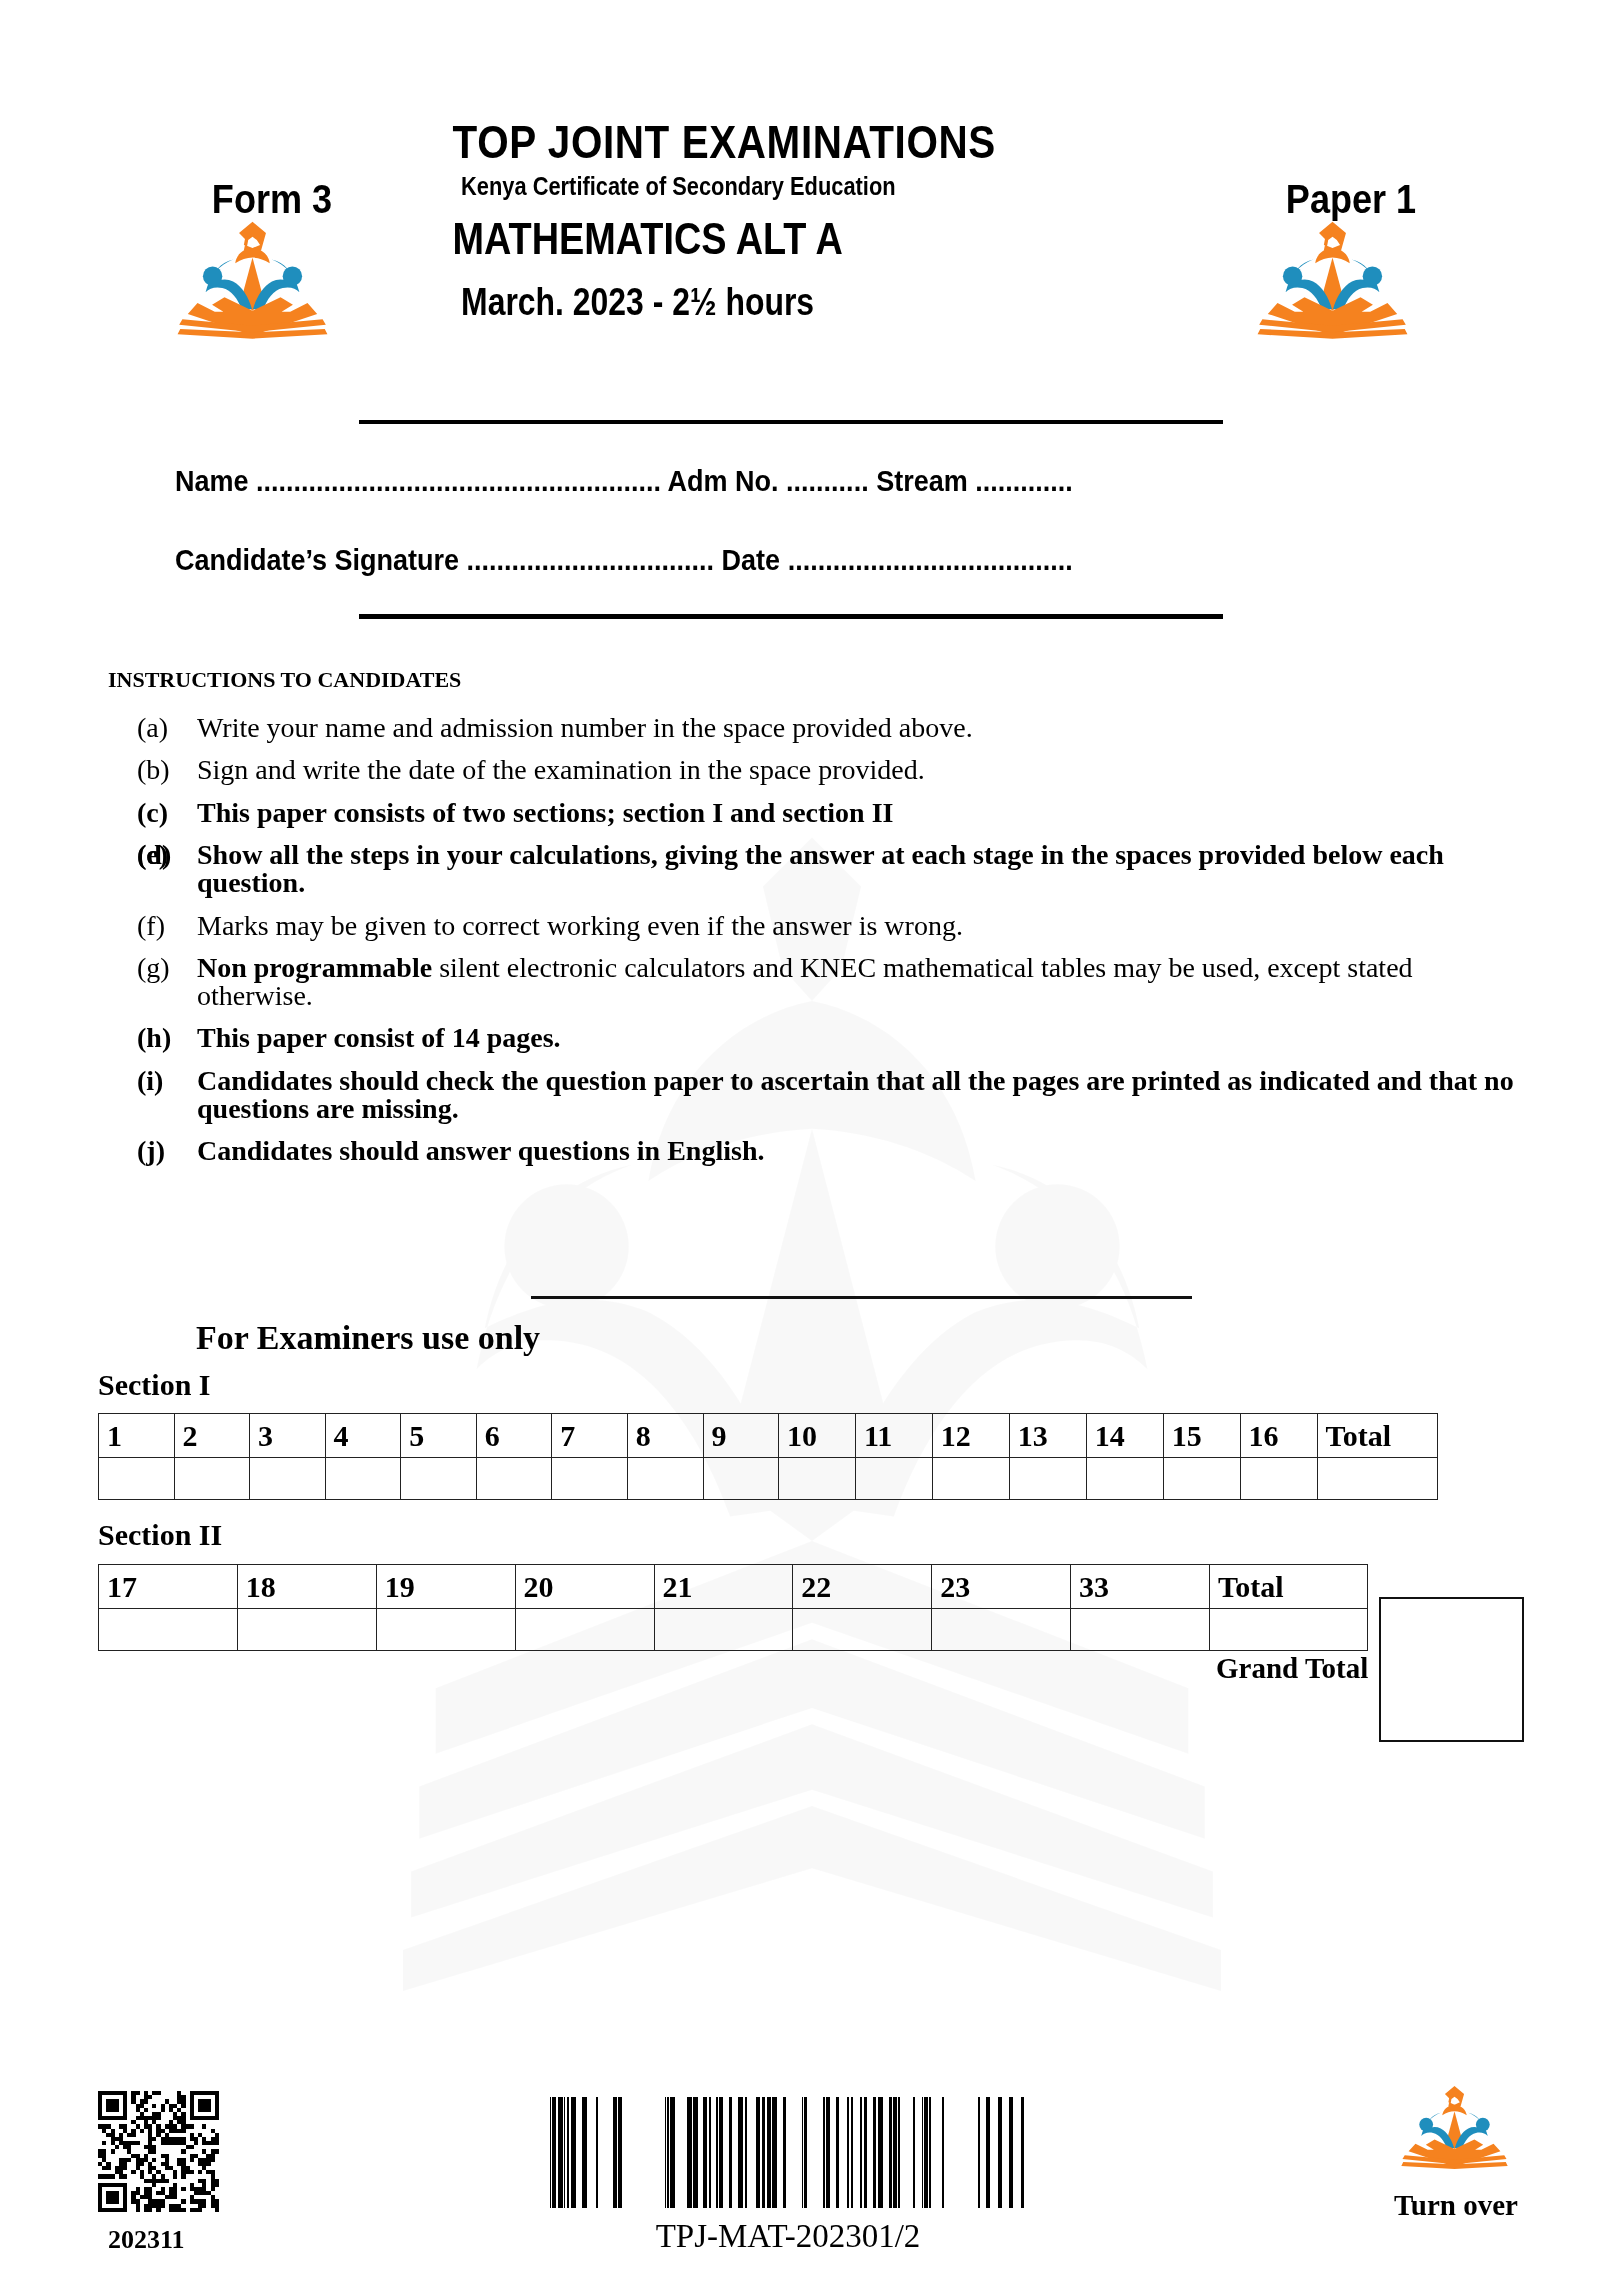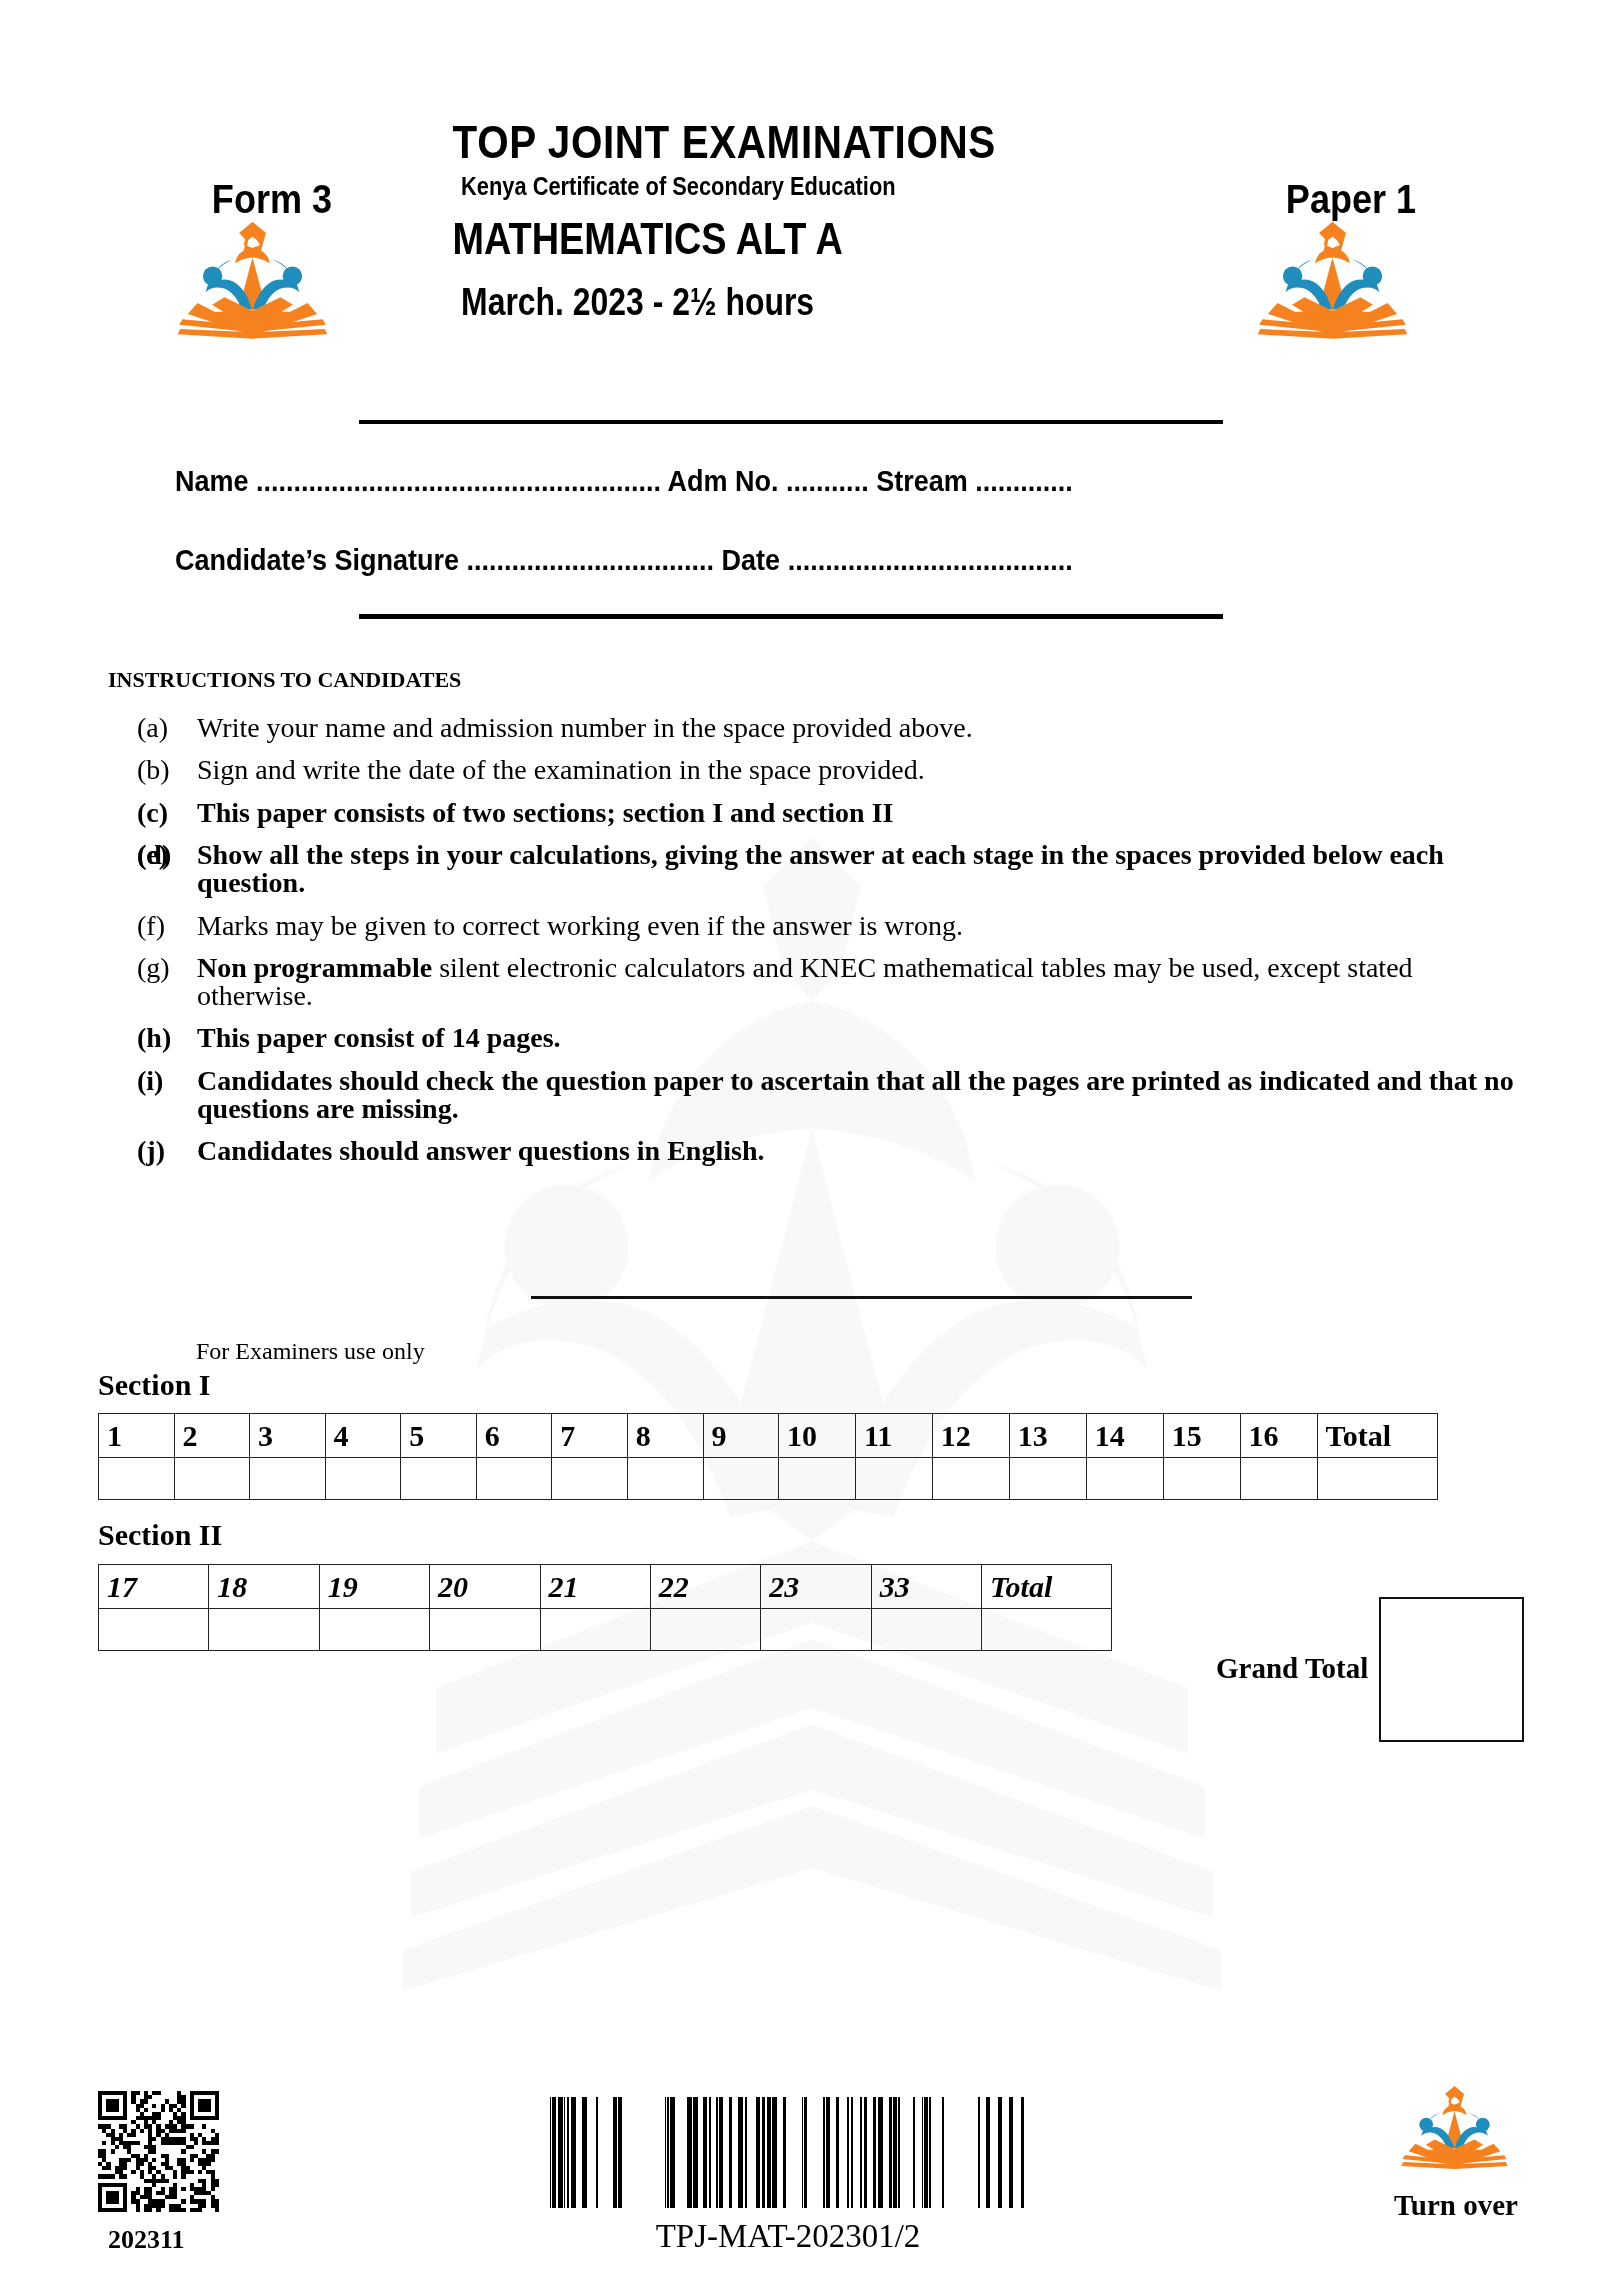--- a/index.html
+++ b/index.html
@@ -49,34 +49,34 @@
   #instr-heading{position:absolute;left:108px;top:0;font-weight:700;font-size:22px;}
   #instr-list{position:absolute;left:137px;top:47px;width:1387px;}
   .instr{position:relative;font-size:28px;line-height:1.0;margin-bottom:14.4px;
          padding-left:60px;}
   .instr .mk{position:absolute;left:0;top:0;}
   .instr.b,.instr.b .mk{font-weight:700;}
   .instr b{font-weight:700;}
 
   
   #exam-rule{position:absolute;left:531px;top:1296px;width:661px;height:2.6px;background:#111;}
-  #exam-title{position:absolute;left:196px;top:1319px;font-weight:400;font-size:24px;margin-top:19px;}
+  #exam-title{position:absolute;left:196px;top:1319px;font-weight:700;font-size:34px;}
 
   #sec1-label{position:absolute;left:98px;top:1368px;font-weight:700;font-size:30px;}
   #sec2-label{position:absolute;left:98px;top:1518px;font-weight:700;font-size:30px;}
 
   table.marks{position:absolute;border-collapse:collapse;background:transparent;}
   table.marks td{border:1.3px solid #222;font-weight:700;font-size:30px;
                  vertical-align:middle;padding:0 0 0 7.9px;}
   table.marks tr.hdr td{height:43px;}
   table.marks tr.blank td{height:41px;}
   #sec1-table{left:98px;top:1413px;width:1340px;}
   #sec1-table td{width:72px;}
   #sec1-table td.total{width:116px;}
-  #sec2-table{left:98px;top:1564px;width:1014px;font-style:italic;}
+  #sec2-table{left:98px;top:1564px;width:1270px;}
   #sec2-table td{width:115px;}
   #sec2-table td.total{width:132px;}
 
   #grand-total-label{position:absolute;left:1216px;top:1652px;font-weight:700;font-size:29px;}
   #grand-total-box{position:absolute;left:1379px;top:1597px;width:141px;height:141px;
                    border:2.6px solid #111;background:#fff;}
 
   
   #qr{position:absolute;left:98px;top:2091px;width:121px;height:121px;}
   #qr-code-number{position:absolute;left:108px;top:2225px;font-weight:700;font-size:26px;}

